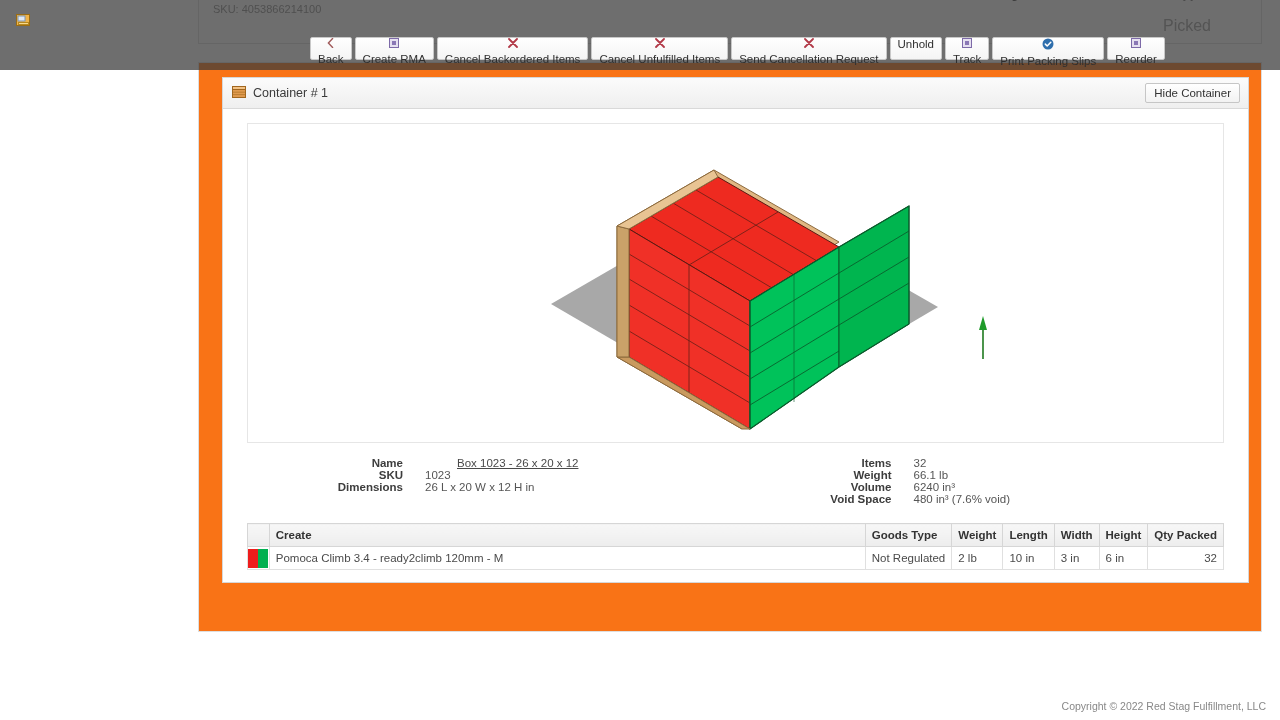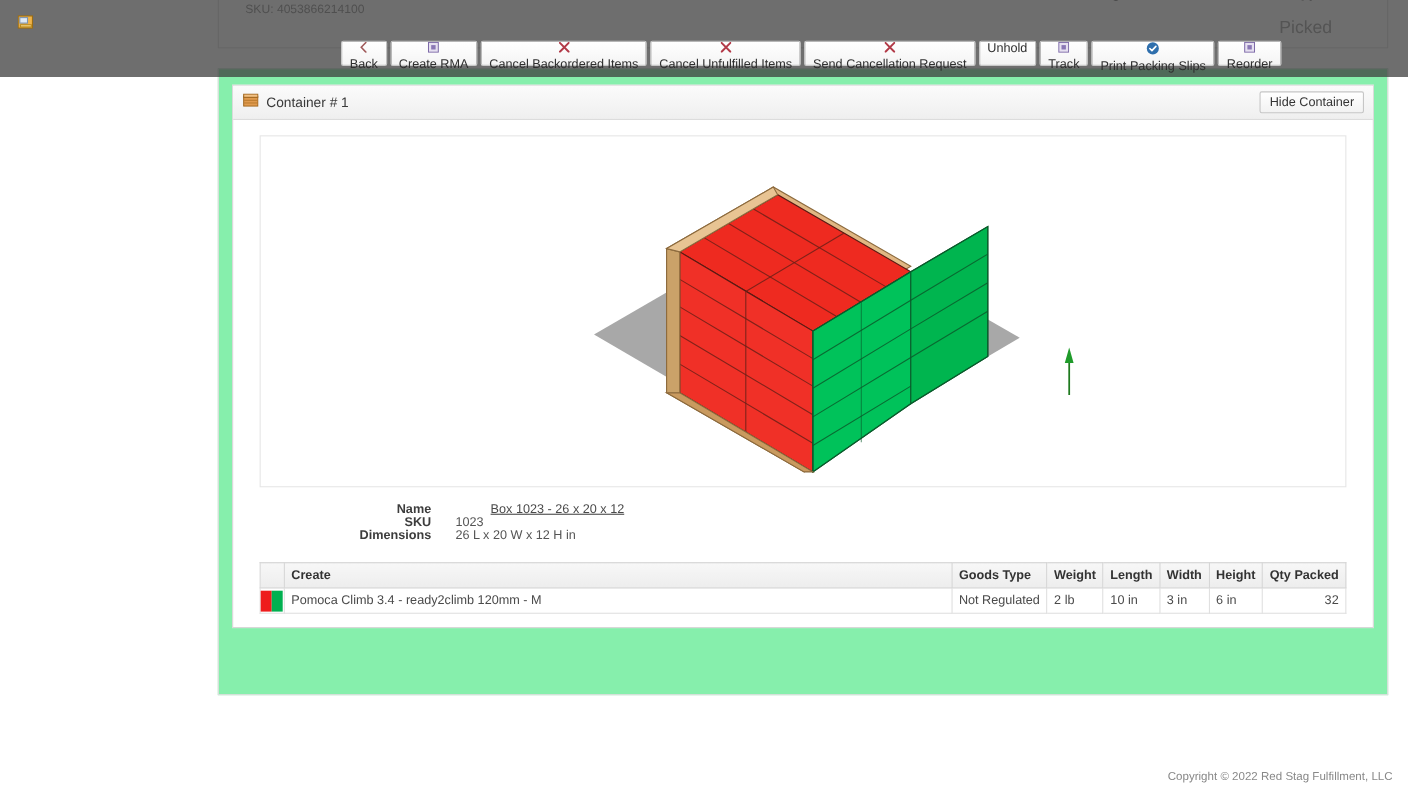--- a/index.html
+++ b/index.html
@@ -25,21 +25,21 @@
     position: absolute;
     left: 198px; top: -22px;
     width: 1064px;
     border: 1px solid #ddd;
     background: #fff;
     padding: 8px 14px;
   }
   .bg-row { display: flex; font-size: 12px; color: #555; }
   .bg-left { width: 300px; }
   .bg-prodname { color: #3f6f9f; font-size: 12px; text-decoration: underline; }
-  .bg-sku { color: #888; font-size: 11px; margin-top: 2px; margin-left: 10px; }
+  .bg-sku { color: #888; font-size: 11px; margin-top: 2px; }
   .bg-mid { flex: 1; text-align: right; padding-right: 14px; }
   .bg-lbl { font-weight: bold; color: #444; font-size: 12px; }
   .bg-val { display: inline-block; width: 80px; text-align: left; padding-left: 16px; font-size: 12px;}
   .bg-qty { width: 120px; text-align: center; color:#777; font-size: 12px;}
   .bg-qty-sub { font-size: 16px; color:#999; margin-top:16px;}
 
   
   #veil {
     position: absolute;
     top: 0; left: 0;
@@ -97,22 +97,23 @@
     top: 62px; left: 0;
     width: 1280px; height: 658px;
     background: #ffffff;
     overflow: hidden;
   }
   .page-panel {
     position: absolute;
     left: 198px; top: 0px;
     width: 1064px;
     min-height: 570px;
-    background: #86efac;
+    background: #f97316;
     border: 1px solid #dedede;
+    padding-left: 11px;
   }
   .container-card {
     margin: 14px 12px 12px 12px;
     border: 1px solid #d7d7d7;
     background: #fff;
   }
   .card-head {
     height: 31px;
     background: linear-gradient(#fbfbfb, #efefef);
     border-bottom: 1px solid #d9d9d9;
@@ -412,20 +413,38 @@
             <div class="det-row">
               <div class="det-lbl">SKU</div>
               <div class="det-val">1023</div>
             </div>
             <div class="det-row">
               <div class="det-lbl">Dimensions</div>
               <div class="det-val">26 L x 20 W x 12 H in</div>
             </div>
           </div>
 
+          <div class="det-col right">
+            <div class="det-row">
+              <div class="det-lbl">Items</div>
+              <div class="det-val">32</div>
+            </div>
+            <div class="det-row">
+              <div class="det-lbl">Weight</div>
+              <div class="det-val">66.1 lb</div>
+            </div>
+            <div class="det-row">
+              <div class="det-lbl">Volume</div>
+              <div class="det-val">6240 in³</div>
+            </div>
+            <div class="det-row">
+              <div class="det-lbl">Void Space</div>
+              <div class="det-val">480 in³ (7.6% void)</div>
+            </div>
+          </div>
         </div>
 
         <table class="ptable">
           <thead>
             <tr>
               <th class="sw-cell"></th>
               <th class="col-prod">Create</th>
               <th>Goods Type</th>
               <th>Weight</th>
               <th>Length</th>

